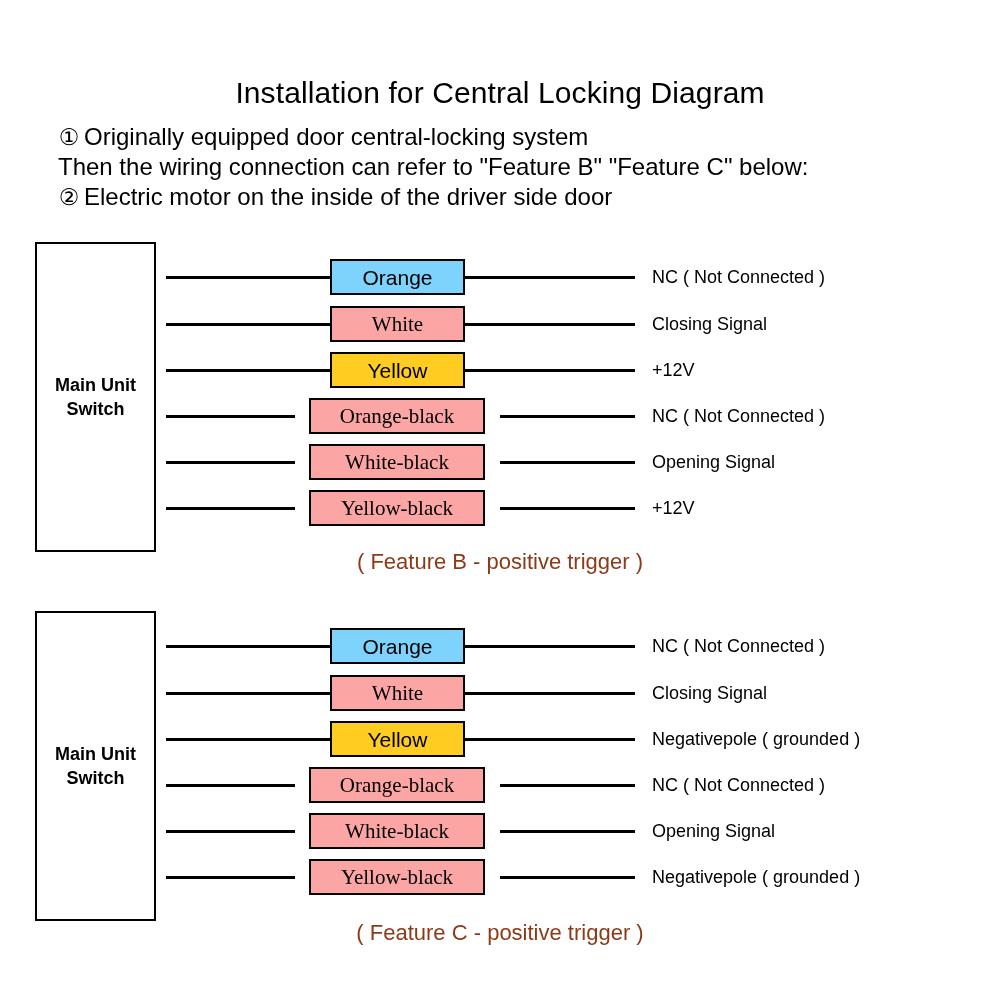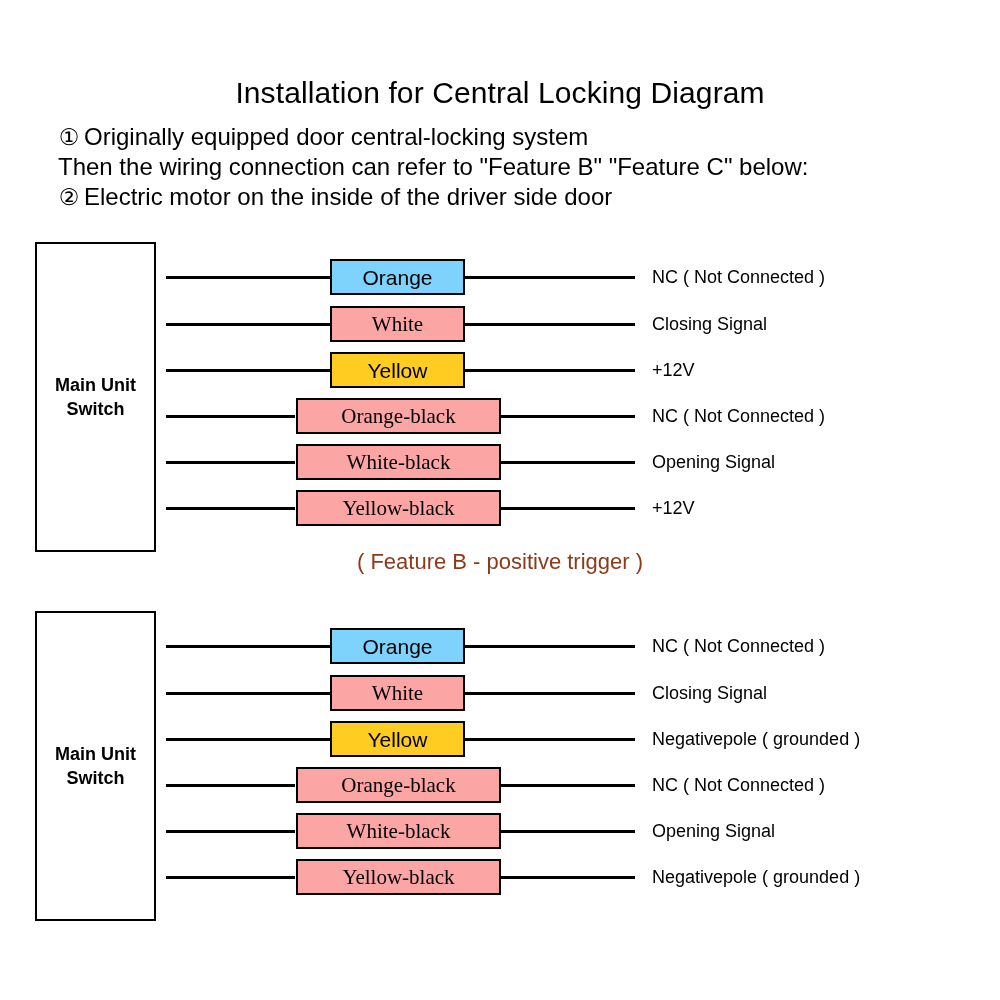--- a/index.html
+++ b/index.html
@@ -110,21 +110,21 @@
     font-size: 21px;
     line-height: 21px;
     white-space: nowrap;
   }
   
   .chip.narrow { left: 330px; width: 135px; }
   .row.narrow .wire-left  { left: 166px; width: 164px; }
   .row.narrow .wire-right { left: 465px; width: 170px; }
 
   
-  .chip.wide { left: 296px; width: 205px; }
+  .chip.wide { left: 309px; width: 176px; }
   .row.wide .wire-left  { left: 166px; width: 129px; }
   .row.wide .wire-right { left: 500px; width: 135px; }
 
   .chip.orange { background: #7dd3fc; }
   .chip.yellow { background: #FFCC22; }
   .chip.white  { background: #fca5a5; font-family: Liberation Serif, serif; }
 
   .func {
     position: absolute;
     left: 652px;
@@ -248,14 +248,15 @@
           <div class="func">Opening Signal</div>
         </div>
         <div class="row wide" style="top: 262px;">
           <div class="wire-left"></div>
           <div class="chip wide white">Yellow-black</div>
           <div class="wire-right"></div>
           <div class="func">Negativepole ( grounded )</div>
         </div>
       </div>
   </div>
+  <div class="caption" id="caption-c">( Feature C - positive trigger )</div>
 
 </div>
 
 </body></html>

